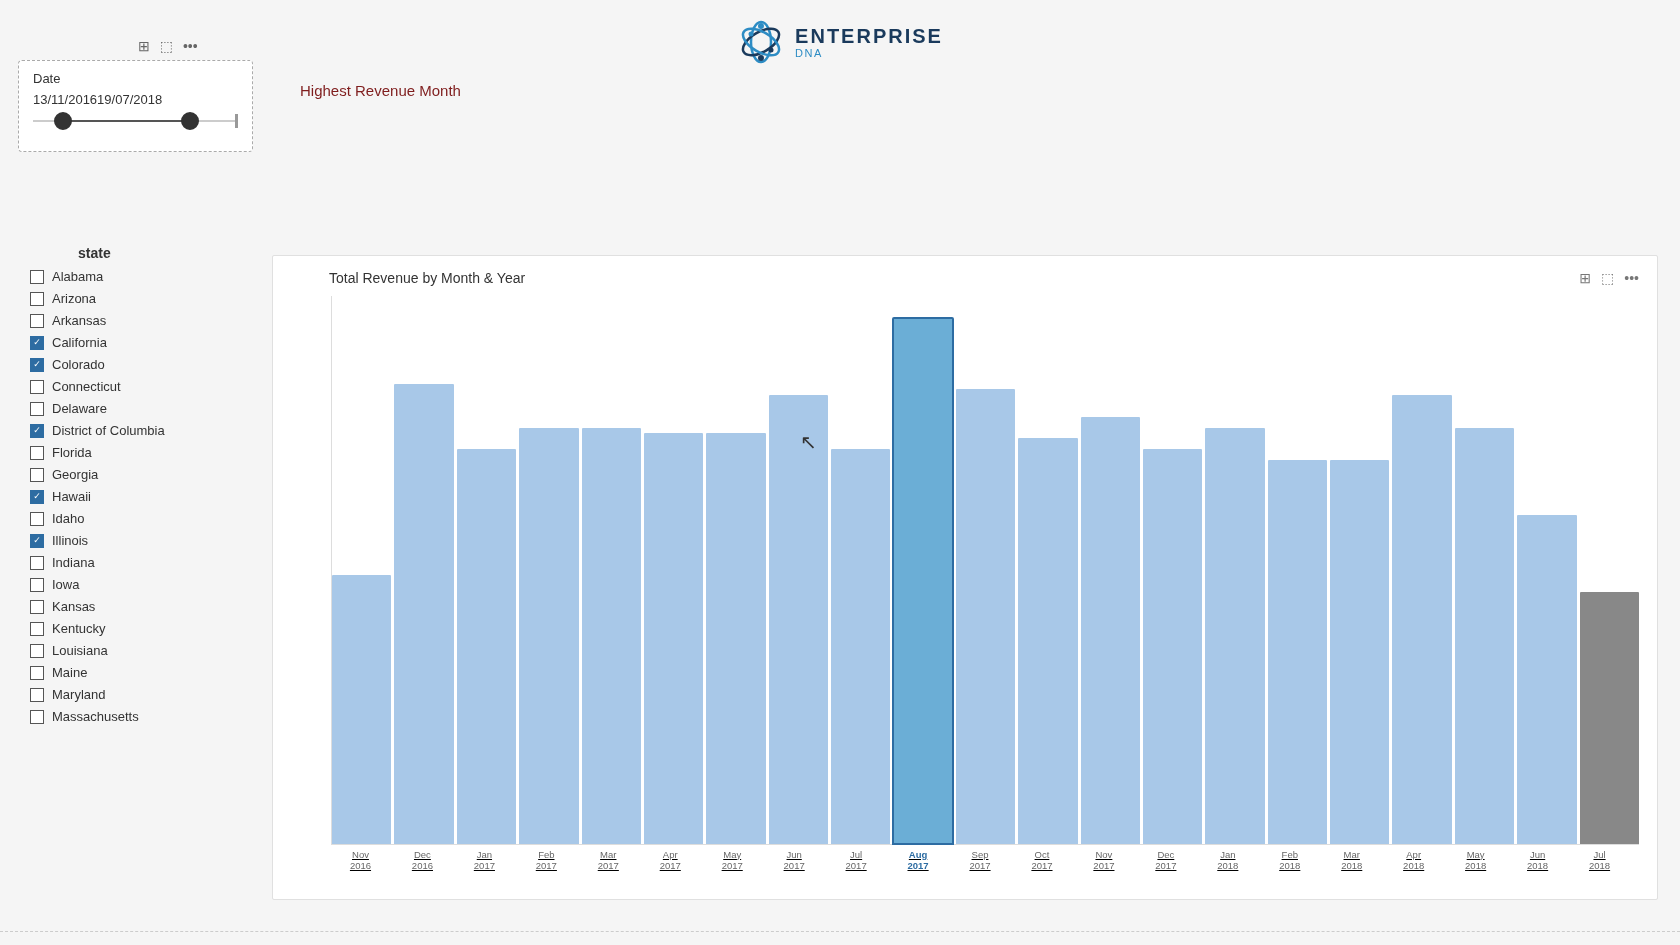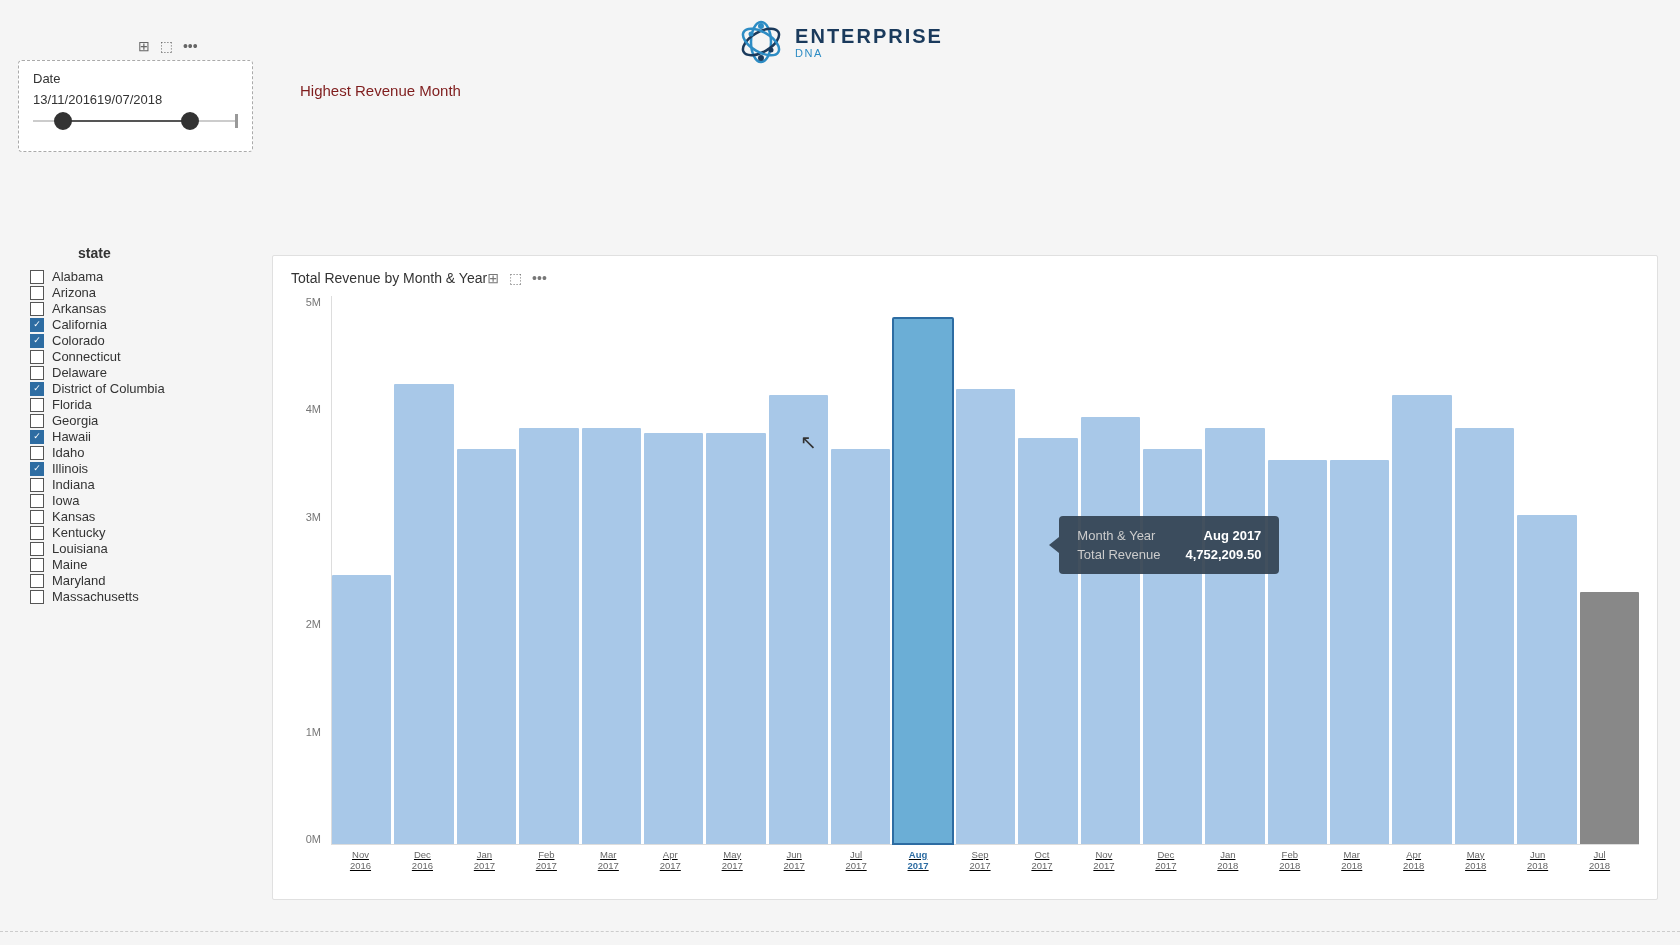--- a/index.html
+++ b/index.html
@@ -135,21 +135,21 @@
     .state-filter-title {
       font-size: 14px;
       font-weight: 600;
       color: #333;
       margin-bottom: 8px;
       margin-left: 48px;
     }
     .state-list {
       display: flex;
       flex-direction: column;
-      gap: 1px;
+      gap: 7px;
     }
     .state-item {
       display: flex;
       align-items: center;
       gap: 8px;
       font-size: 13px;
       color: #333;
       cursor: pointer;
     }
     .cb {
@@ -179,22 +179,24 @@
       left: 272px;
       right: 22px;
       bottom: 45px;
       background: #fff;
       border: 1px solid #e0e0e0;
       border-radius: 2px;
       padding: 14px 18px 10px 18px;
     }
     .chart-header {
       display: flex;
+      justify-content: space-between;
       align-items: center;
       margin-bottom: 10px;
+      margin-left: 38px;
     }
     .chart-title {
       font-size: 14px;
       color: #333;
     }
     .chart-icons {
       display: flex;
       gap: 10px;
       color: #777;
       font-size: 14px;
@@ -475,28 +477,20 @@
 <div class="chart-panel">
   <div class="chart-header">
     <div class="chart-title">Total Revenue by Month &amp; Year</div>
     <div class="chart-icons">
       <span style="cursor:pointer">⊞</span>
       <span style="cursor:pointer">⬚</span>
       <span style="cursor:pointer">•••</span>
     </div>
   </div>
   <div class="chart-area">
-    <div class="y-axis" id="y-axis">
-        <div class="y-label">5M</div>
-        <div class="y-label">4M</div>
-        <div class="y-label">3M</div>
-        <div class="y-label">2M</div>
-        <div class="y-label">1M</div>
-        <div class="y-label">0M</div>
-      </div>
     <div class="bars-container" id="bars-container">
         <div class="bar-wrapper">
           <div class="bar" style="height: 49%;"></div>
         </div>
         <div class="bar-wrapper">
           <div class="bar" style="height: 84%;"></div>
         </div>
         <div class="bar-wrapper">
           <div class="bar" style="height: 72%;"></div>
         </div>
@@ -635,29 +629,18 @@
         <div class="x-label">
           <span>Jun</span>
           <span>2018</span>
         </div>
         <div class="x-label">
           <span>Jul</span>
           <span>2018</span>
         </div>
       </div>
 
-    <div class="tooltip" id="chart-tooltip" style="top:38%; left:57%;">
-      <div class="tooltip-arrow"></div>
-      <div class="tooltip-row">
-        <span class="tooltip-key">Month &amp; Year</span>
-        <span class="tooltip-val">Aug 2017</span>
-      </div>
-      <div class="tooltip-row">
-        <span class="tooltip-key">Total Revenue</span>
-        <span class="tooltip-val">4,752,209.50</span>
-      </div>
-    </div>
   </div>
 </div>
 
 <div class="cursor-icon" style="left:800px;top:430px;">↖</div>
 
 <div class="bottom-bar"></div>
 
 </body></html>

